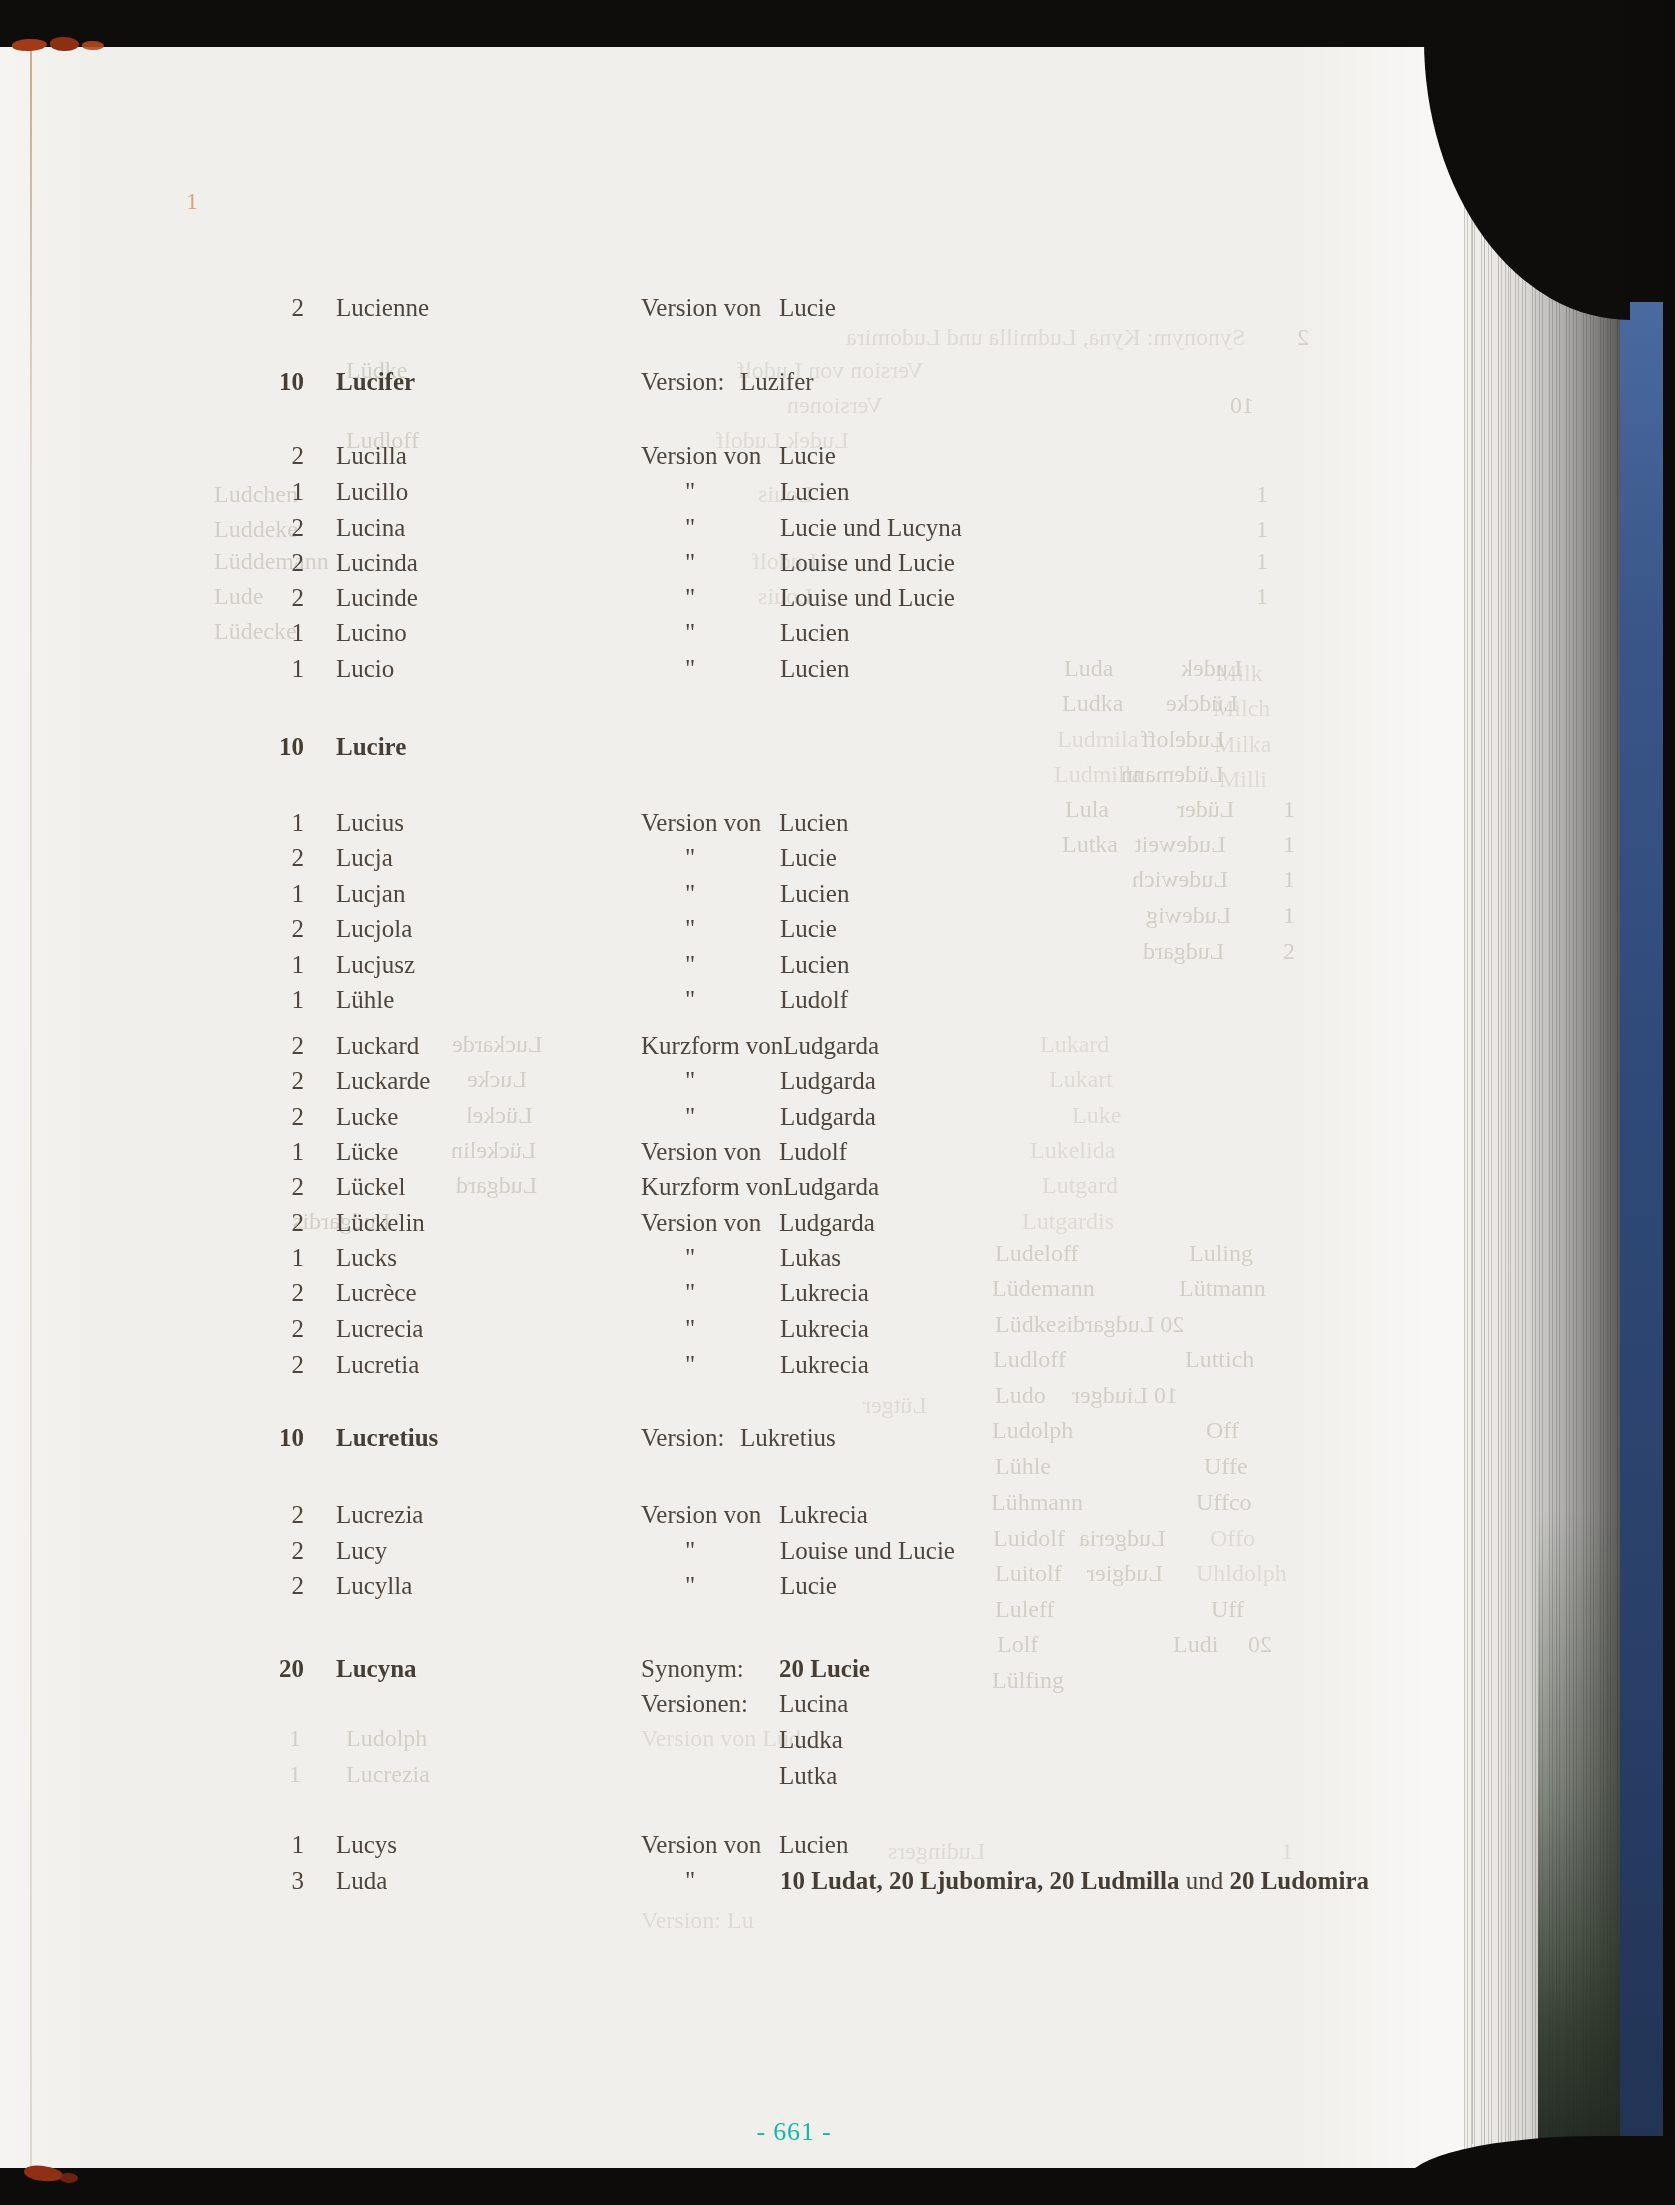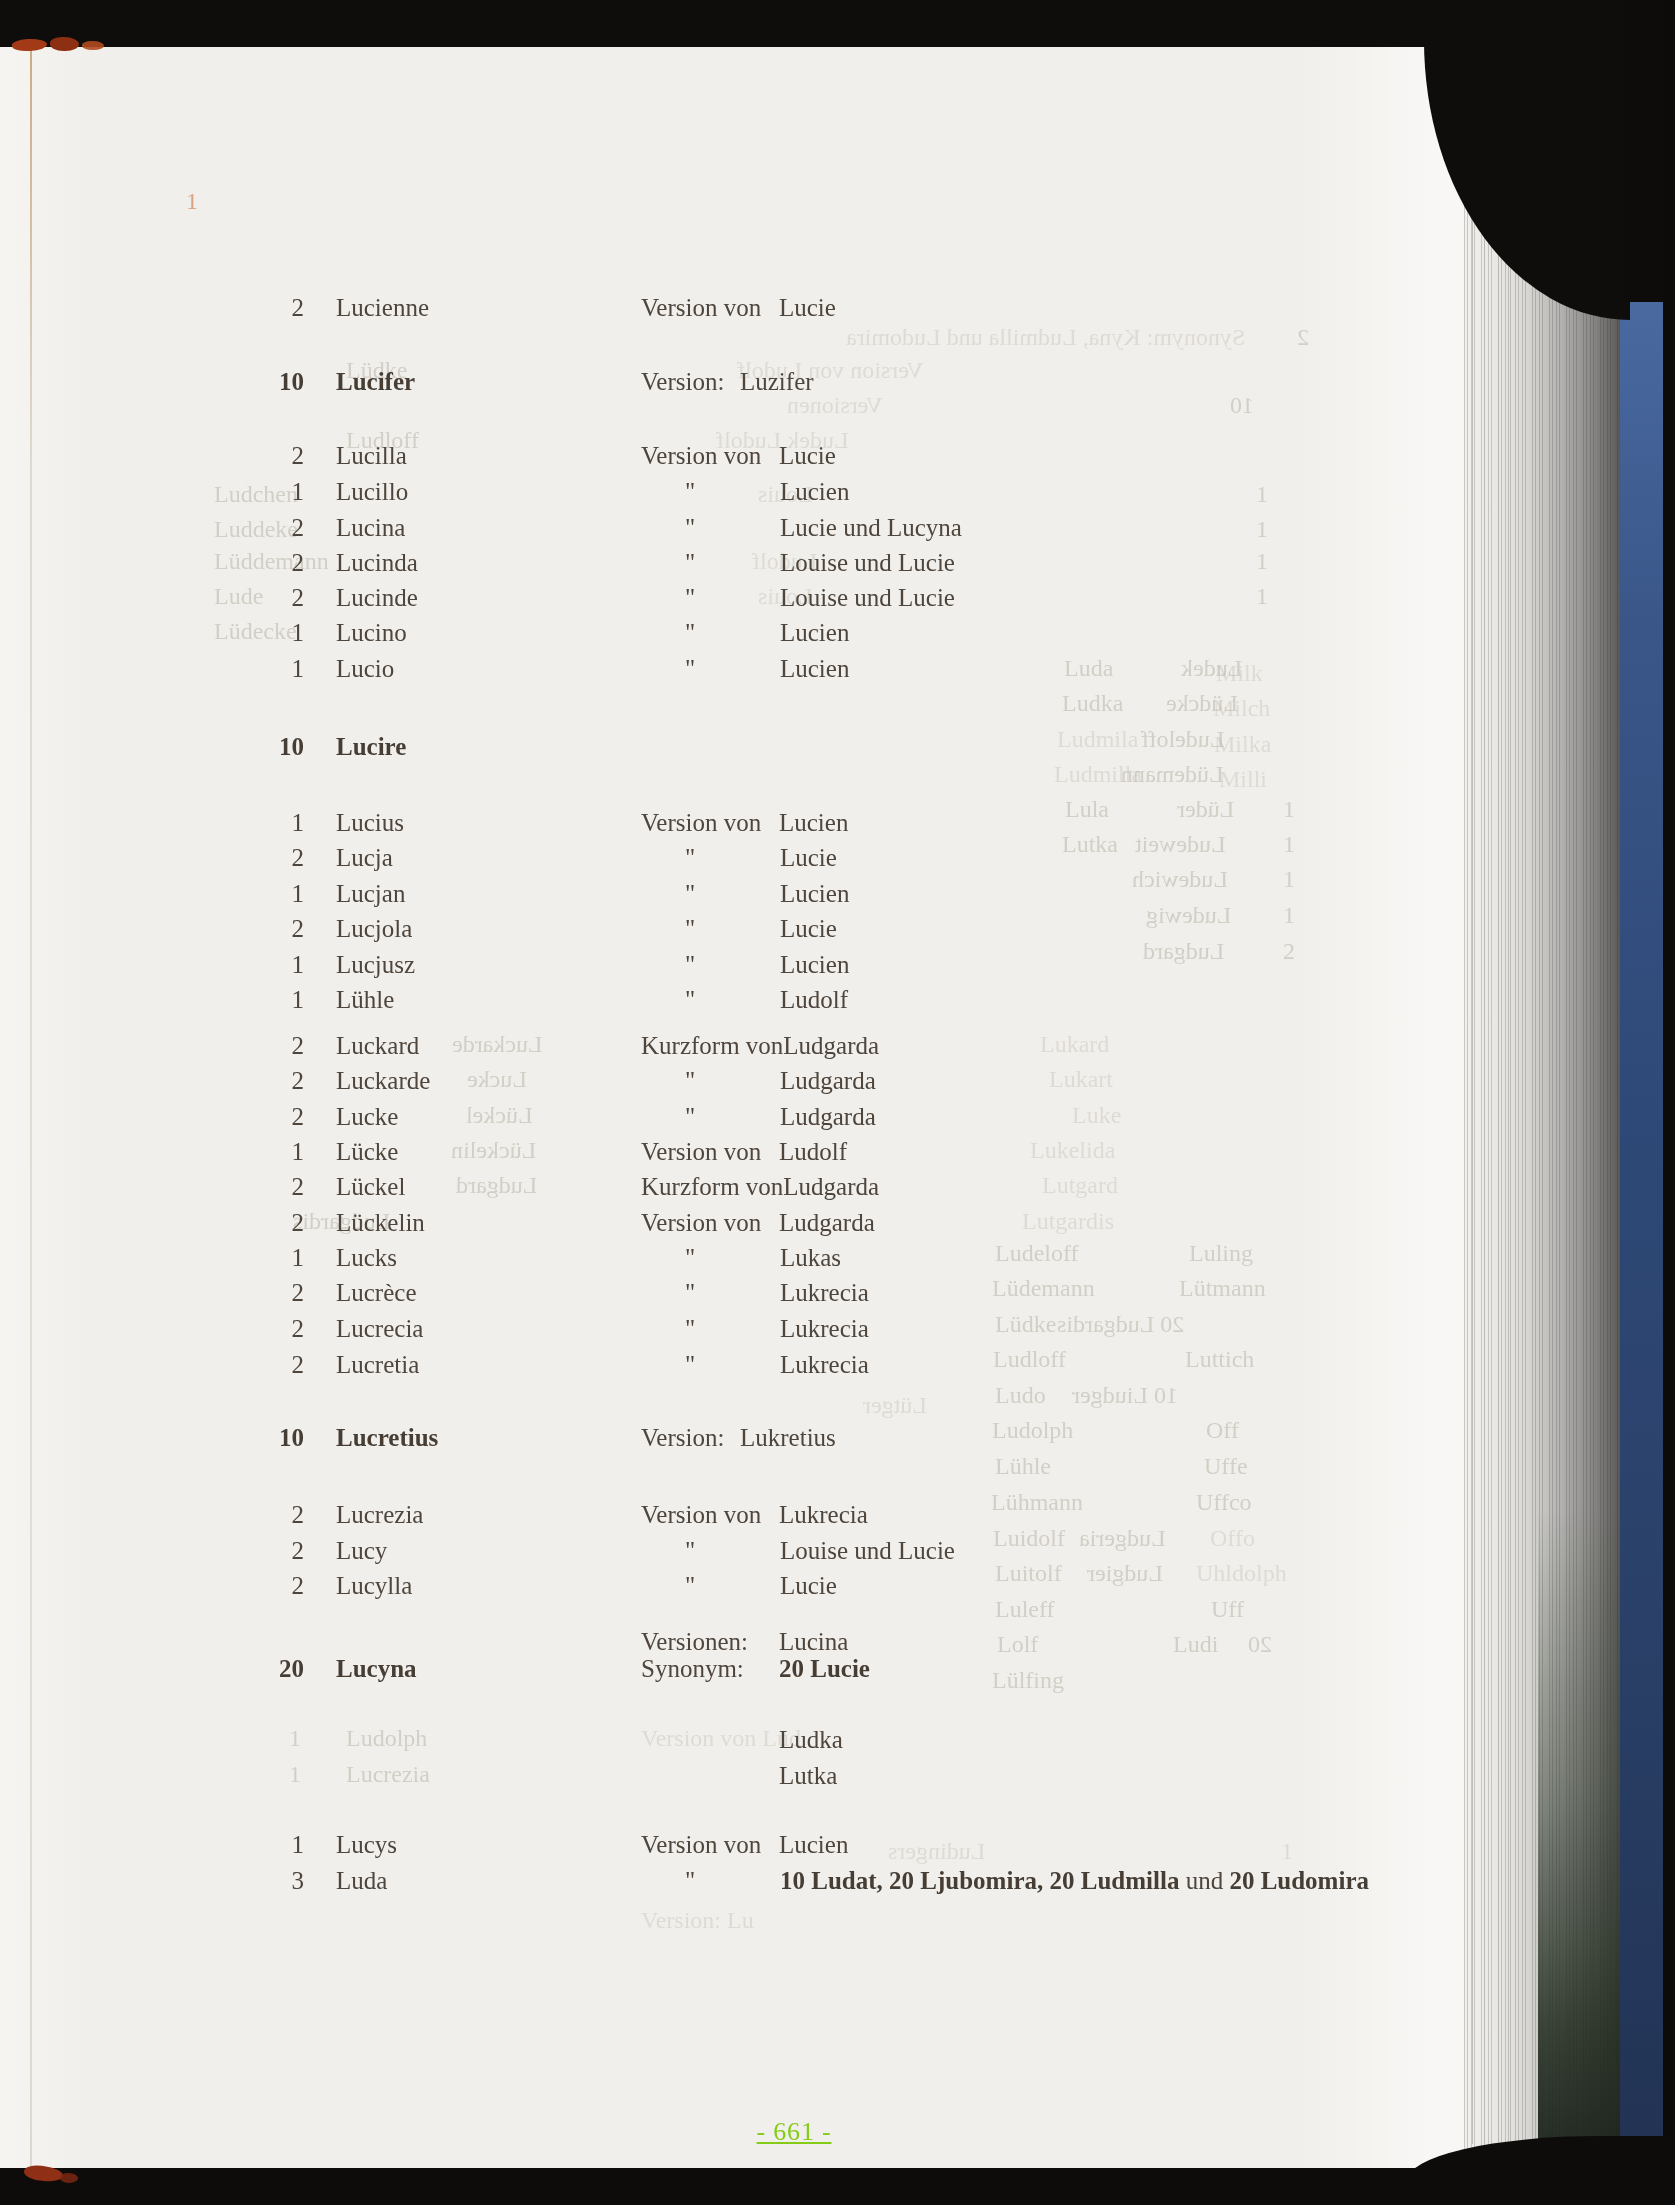--- a/index.html
+++ b/index.html
@@ -47,21 +47,21 @@
   .name{position:absolute;left:336px;}
   .rel{position:absolute;left:641px;}
   .lab{display:inline-block;min-width:138px;}
   .lab.q{padding-left:44px;min-width:95px;box-sizing:content-box;}
   .b{font-weight:bold;color:#463e35;}
   
   .bt{position:absolute;font-size:24px;line-height:30px;color:#b6b2a6;opacity:.52;white-space:nowrap;}
   .bt.mir{transform:scaleX(-1);}
   .bt.o2{opacity:.32;}
   .pagenum{position:absolute;left:710px;top:2117px;width:168px;text-align:center;
-       font-size:26px;color:#84cc16;letter-spacing:0.8px;text-decoration:underline;}
+       font-size:26px;color:#14b8a6;letter-spacing:0.8px;}
 </style>
 </head>
 <body>
 
 <div class="scene">
   <div class="paper"></div>
   <div class="paper-shade"></div>
   <div class="gutter-line"></div>
 
   <div id="bt-layer">
@@ -308,21 +308,21 @@
       <div class="row" style="top: 1569px;">
         <span class="count">2</span>
         <span class="name">Lucylla</span>
         <span class="rel"><span class="lab q">"</span><span class="val">Lucie</span></span>
       </div>
       <div class="row" style="top: 1652px;">
         <span class="count b">20</span>
         <span class="name b">Lucyna</span>
         <span class="rel"><span class="lab">Synonym:</span><span class="val b">20 Lucie</span></span>
       </div>
-      <div class="row" style="top: 1625px;">
+      <div class="row" style="top: 1687px;">
         <span class="rel"><span class="lab">Versionen:</span><span class="val">Lucina</span></span>
       </div>
       <div class="row" style="top: 1723px;">
         <span class="rel"><span class="lab"></span><span class="val">Ludka</span></span>
       </div>
       <div class="row" style="top: 1759px;">
         <span class="rel"><span class="lab"></span><span class="val">Lutka</span></span>
       </div>
       <div class="row" style="top: 1828px;">
         <span class="count">1</span>

